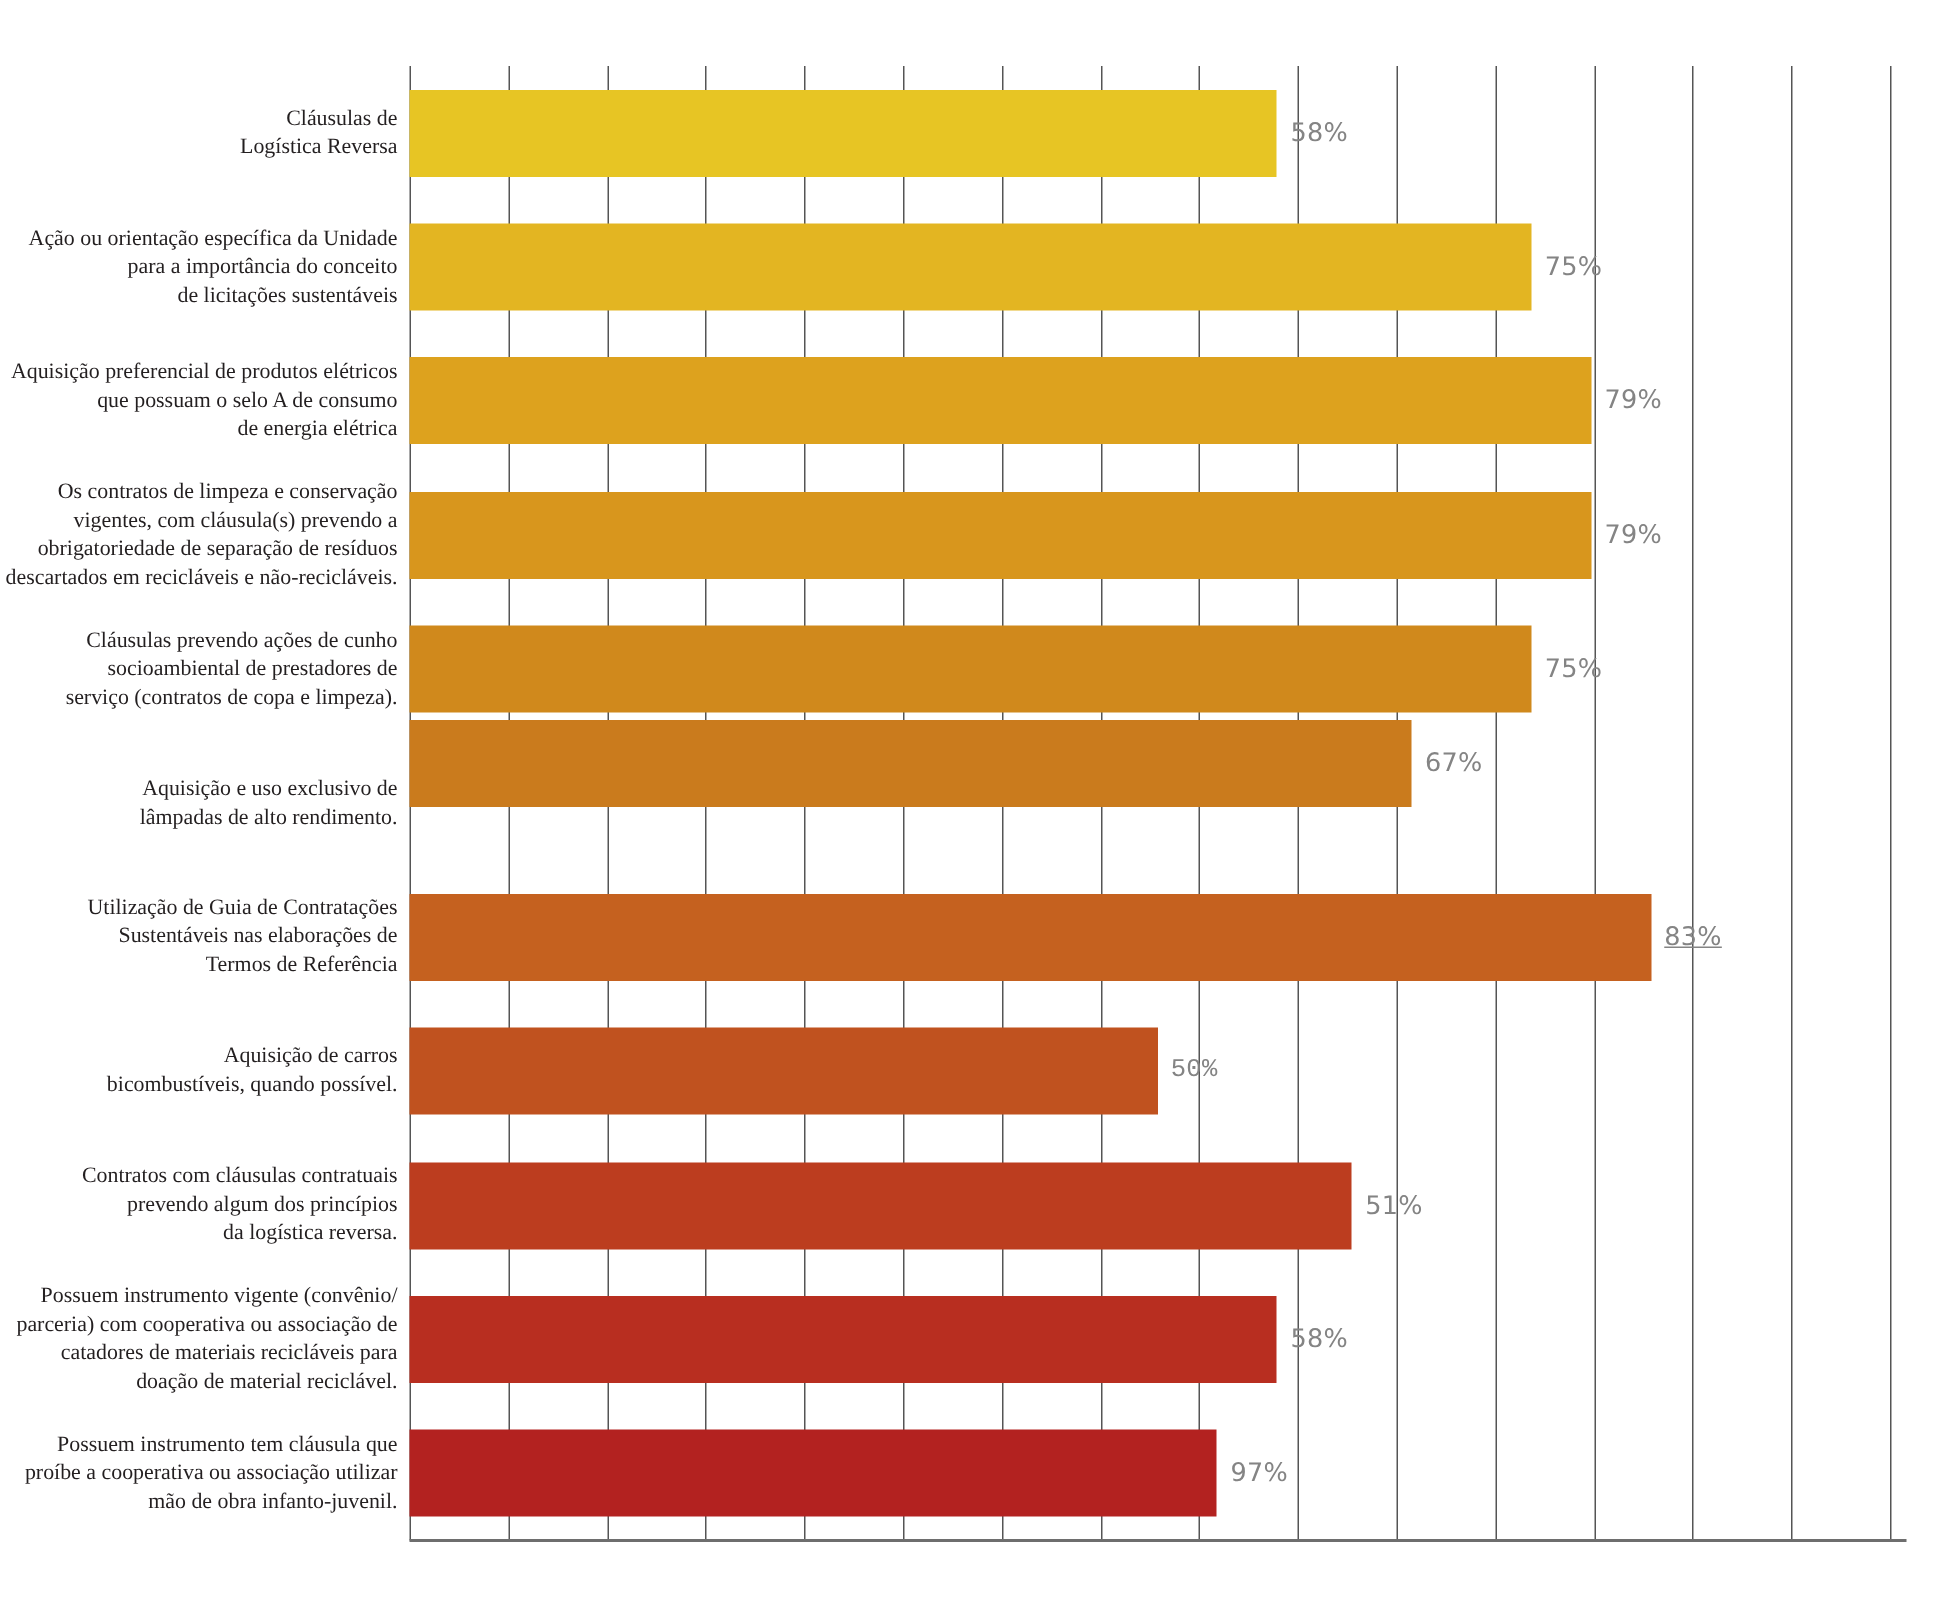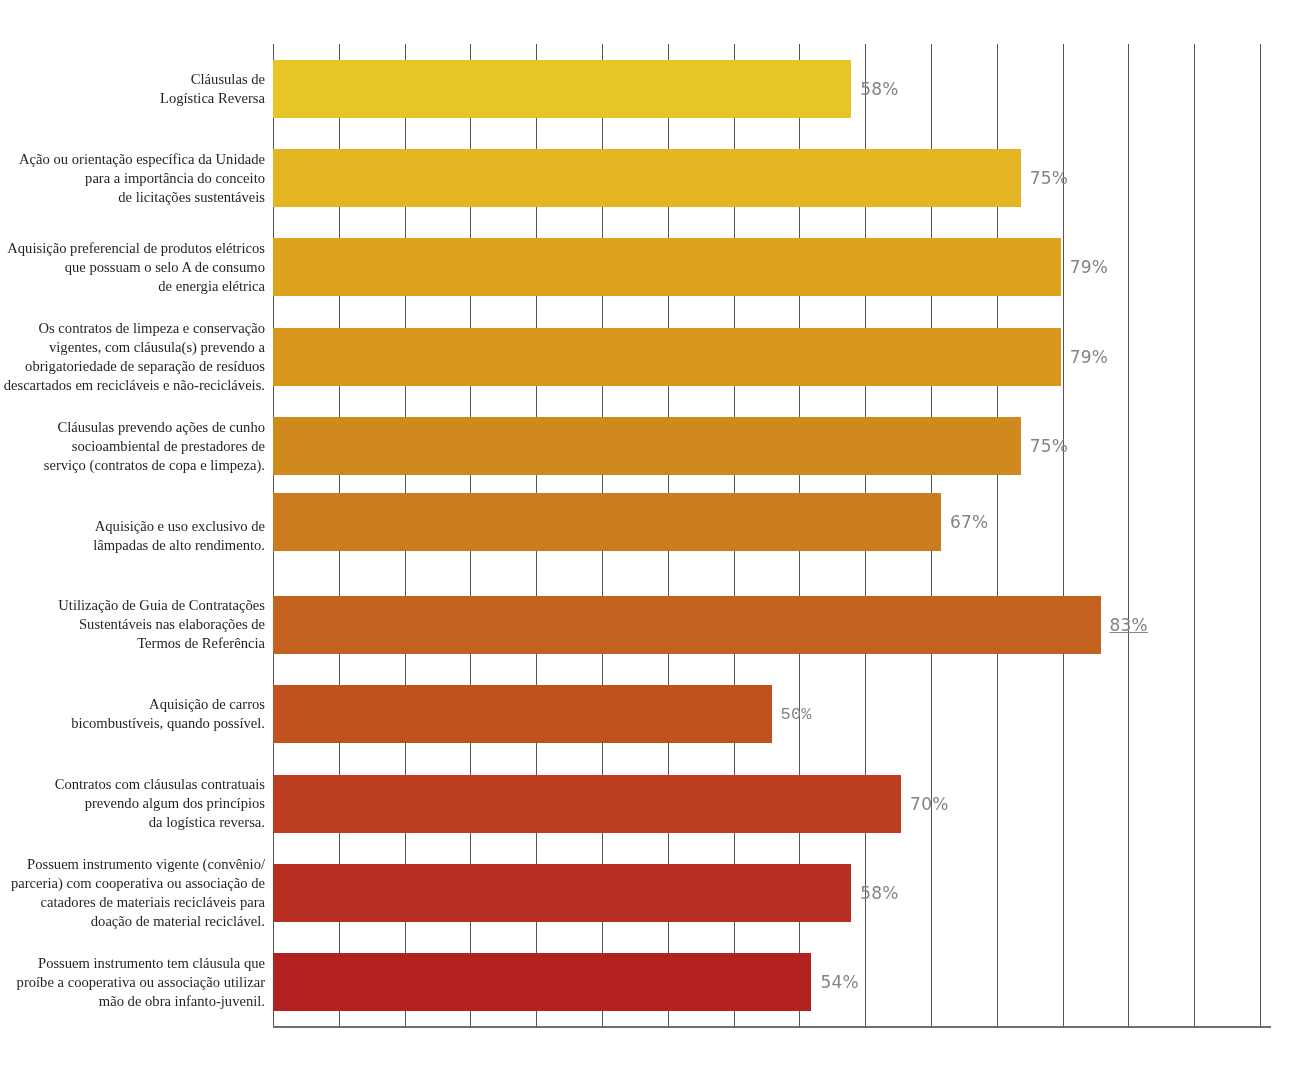--- a/index.html
+++ b/index.html
@@ -133,43 +133,43 @@
           <div class="bar-value" style="left: 796.63px;">79%</div>
         </div>
         <div class="bar-row" style="top: 283.773px; height: 58px;">
           <div class="bar" style="width: 787.63px; background: rgb(216, 150, 29);"></div>
           <div class="bar-value" style="left: 796.63px;">79%</div>
         </div>
         <div class="bar-row" style="top: 373.136px; height: 58px;">
           <div class="bar" style="width: 747.75px; background: rgb(208, 137, 28);"></div>
           <div class="bar-value" style="left: 756.75px;">75%</div>
         </div>
-        <div class="bar-row" style="top: 449px; height: 58px; padding-left: 12px;">
+        <div class="bar-row" style="top: 436px; height: 58px; padding-left: 12px;">
           <div class="bar" style="width: 667.99px; background: rgb(202, 123, 29);"></div>
           <div class="bar-value" style="left: 676.99px;">67%</div>
         </div>
         <div class="bar-row" style="top: 551.864px; height: 58px;">
           <div class="bar" style="width: 827.51px; background: rgb(197, 97, 31);"></div>
           <div class="bar-value" style="left: 836.51px; text-decoration: underline;">83%</div>
         </div>
         <div class="bar-row" style="top: 641.227px; height: 58px;">
           <div class="bar" style="width: 498.5px; background: rgb(192, 82, 31);"></div>
           <div class="bar-value" style="left: 507.5px; font-family: Liberation Mono, monospace;">50%</div>
         </div>
         <div class="bar-row" style="top: 730.591px; height: 58px;">
           <div class="bar" style="width: 628.11px; background: rgb(188, 61, 31);"></div>
-          <div class="bar-value" style="left: 637.11px;">70%</div>
+          <div class="bar-value" style="left: 637.11px;">51%</div>
         </div>
         <div class="bar-row" style="top: 819.955px; height: 58px;">
           <div class="bar" style="width: 578.26px; background: rgb(184, 46, 32);"></div>
           <div class="bar-value" style="left: 587.26px;">58%</div>
         </div>
         <div class="bar-row" style="top: 909.318px; height: 58px;">
           <div class="bar" style="width: 538.38px; background: rgb(179, 34, 32);"></div>
-          <div class="bar-value" style="left: 547.38px;">54%</div>
+          <div class="bar-value" style="left: 547.38px;">97%</div>
         </div>
       </div>
   </div>
 
   <div id="axis-bottom"></div>
 
   <div id="labels-layer">
       <div class="cat-label" style="top: 69.6818px;">
         <div>Cláusulas de</div>
         <div>Logística Reversa</div>

